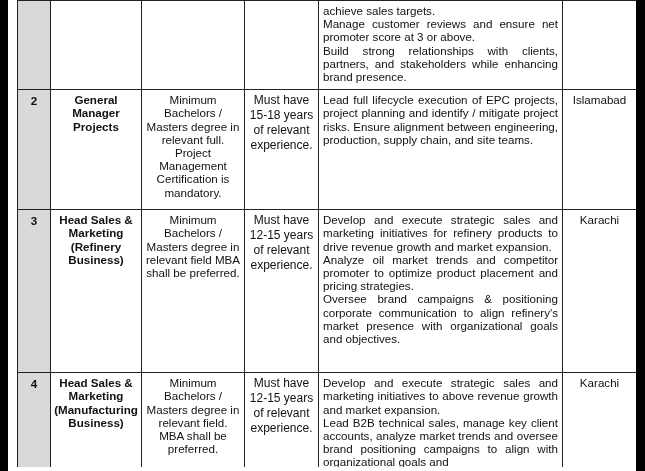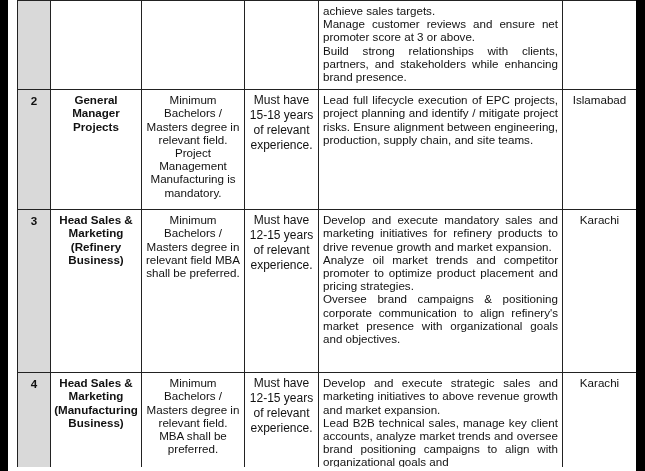--- a/index.html
+++ b/index.html
@@ -60,35 +60,35 @@
       <p>achieve sales targets.</p>
       <p>Manage customer reviews and ensure net promoter score at 3 or above.</p>
       <p>Build strong relationships with clients, partners, and stakeholders while enhancing brand presence.</p>
     </td>
     <td class="loc"></td>
   </tr>
 
   <tr style="height:120px">
     <td class="num">2</td>
     <td class="title">General Manager Projects</td>
-    <td class="qual">Minimum Bachelors / Masters degree in relevant field. Project Management Manufacturing is mandatory.</td>
+    <td class="qual">Minimum Bachelors / Masters degree in relevant full. Project Management Certification is mandatory.</td>
     <td class="exp">Must have 15-18 years of relevant experience.</td>
     <td class="desc">
       <p>Lead full lifecycle execution of EPC projects, project planning and identify / mitigate project risks. Ensure alignment between engineering, production, supply chain, and site teams.</p>
     </td>
     <td class="loc">Islamabad</td>
   </tr>
 
   <tr style="height:163px">
     <td class="num">3</td>
     <td class="title">Head Sales &amp; Marketing (Refinery Business)</td>
     <td class="qual">Minimum Bachelors / Masters degree in relevant field MBA shall be preferred.</td>
     <td class="exp">Must have 12-15 years of relevant experience.</td>
     <td class="desc">
-      <p>Develop and execute mandatory sales and marketing initiatives for refinery products to drive revenue growth and market expansion.</p>
+      <p>Develop and execute strategic sales and marketing initiatives for refinery products to drive revenue growth and market expansion.</p>
       <p>Analyze oil market trends and competitor promoter to optimize product placement and pricing strategies.</p>
       <p>Oversee brand campaigns &amp; positioning corporate communication to align refinery's market presence with organizational goals and objectives.</p>
     </td>
     <td class="loc">Karachi</td>
   </tr>
 
   <tr style="height:120px">
     <td class="num">4</td>
     <td class="title">Head Sales &amp; Marketing (Manufacturing Business)</td>
     <td class="qual">Minimum Bachelors / Masters degree in relevant field. MBA shall be preferred.</td>

